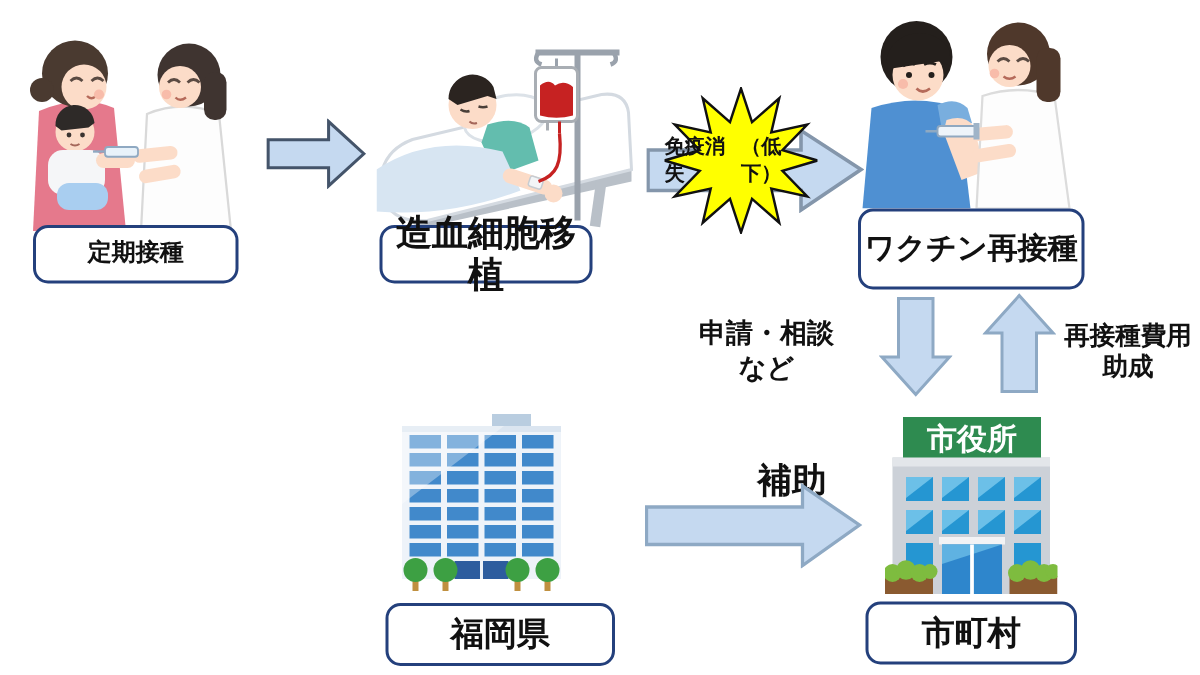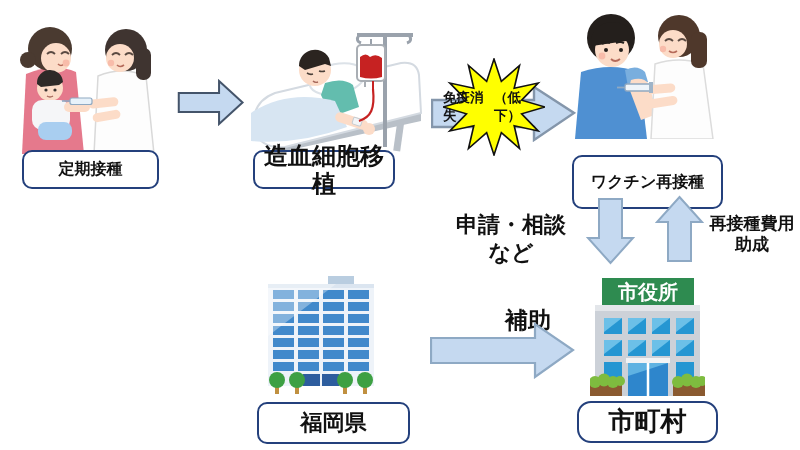--- a/index.html
+++ b/index.html
@@ -153,37 +153,37 @@
       <circle cx="96" cy="39" r="3.2" fill="#f8bcaa"></circle>
 
       <rect x="74" y="76" width="34" height="9" rx="4.5" fill="#fcdcc8" transform="rotate(-5 74 76)"></rect>
       <rect x="80" y="90" width="30" height="9" rx="4.5" fill="#fcdcc8" transform="rotate(-9 80 90)"></rect>
       <rect x="58" y="74" width="26" height="7" rx="2" fill="#eef4fa" stroke="#90a8c0" stroke-width="1.3"></rect>
       <rect x="82" y="72" width="4" height="11" fill="#9fb4c8"></rect>
       <line x1="50" y1="77.5" x2="58" y2="77.5" stroke="#8fa9c2" stroke-width="1.8"></line>
     </svg>
   </div>
 
-  <div class="label-box" style="left:572px; top:139px; width:151px; height:54px; font-size:16px;margin-top:16px;">
+  <div class="label-box" style="left:572px; top:139px; width:151px; height:54px; font-size:20px;">
     <div>ワクチン再接種</div>
   </div>
 
   <div class="abs" style="left:586px; top:198px;">
     <svg width="49" height="67" viewBox="0 0 49 67">
       <polygon points="13,1 36,1 36,40 47,40 24.5,65 2,40 13,40" fill="#c5d9f0" stroke="#8ea9c4" stroke-width="2"></polygon>
     </svg>
   </div>
 
   <div class="abs" style="left:655px; top:195px;">
     <svg width="49" height="68" viewBox="0 0 49 68">
       <polygon points="24.5,2 47,27 36,27 36,66 13,66 13,27 2,27" fill="#c5d9f0" stroke="#8ea9c4" stroke-width="2"></polygon>
     </svg>
   </div>
 
-  <div class="ann" style="left:452px; top:211px; width:118px; font-size:22px;">
+  <div class="ann" style="left:452px; top:211px; width:118px; font-size:18px;">
     <div>申請・相談</div>
     <div>など</div>
   </div>
 
   <div class="ann" style="left:700px; top:213px; width:104px; font-size:17px;">
     <div>再接種費用</div>
     <div>助成</div>
   </div>
 
   <div class="abs" style="left:256px; top:276px; width:130px; height:126px;">
@@ -302,17 +302,17 @@
         <circle cx="88" cy="106" r="6" fill="#7ebc3f"></circle>
           <circle cx="97" cy="104" r="6.5" fill="#7ebc3f"></circle>
         <circle cx="106" cy="106" r="6" fill="#7ebc3f"></circle>
           <circle cx="112" cy="105" r="5" fill="#7ebc3f"></circle>
       </g>
       <rect x="12" y="2" width="92" height="27" fill="#2e8b50"></rect>
       <text x="58" y="23" text-anchor="middle" font-size="20" font-weight="bold" fill="#ffffff">市役所</text>
     </svg>
   </div>
 
-  <div class="label-box" style="left:577px; top:401px; width:141px; height:42px; font-size:26px;border-radius:14px;">
+  <div class="label-box" style="left:577px; top:401px; width:141px; height:42px; font-size:22px;">
     <div>市町村</div>
   </div>
 
 </div>
 
 </body></html>

